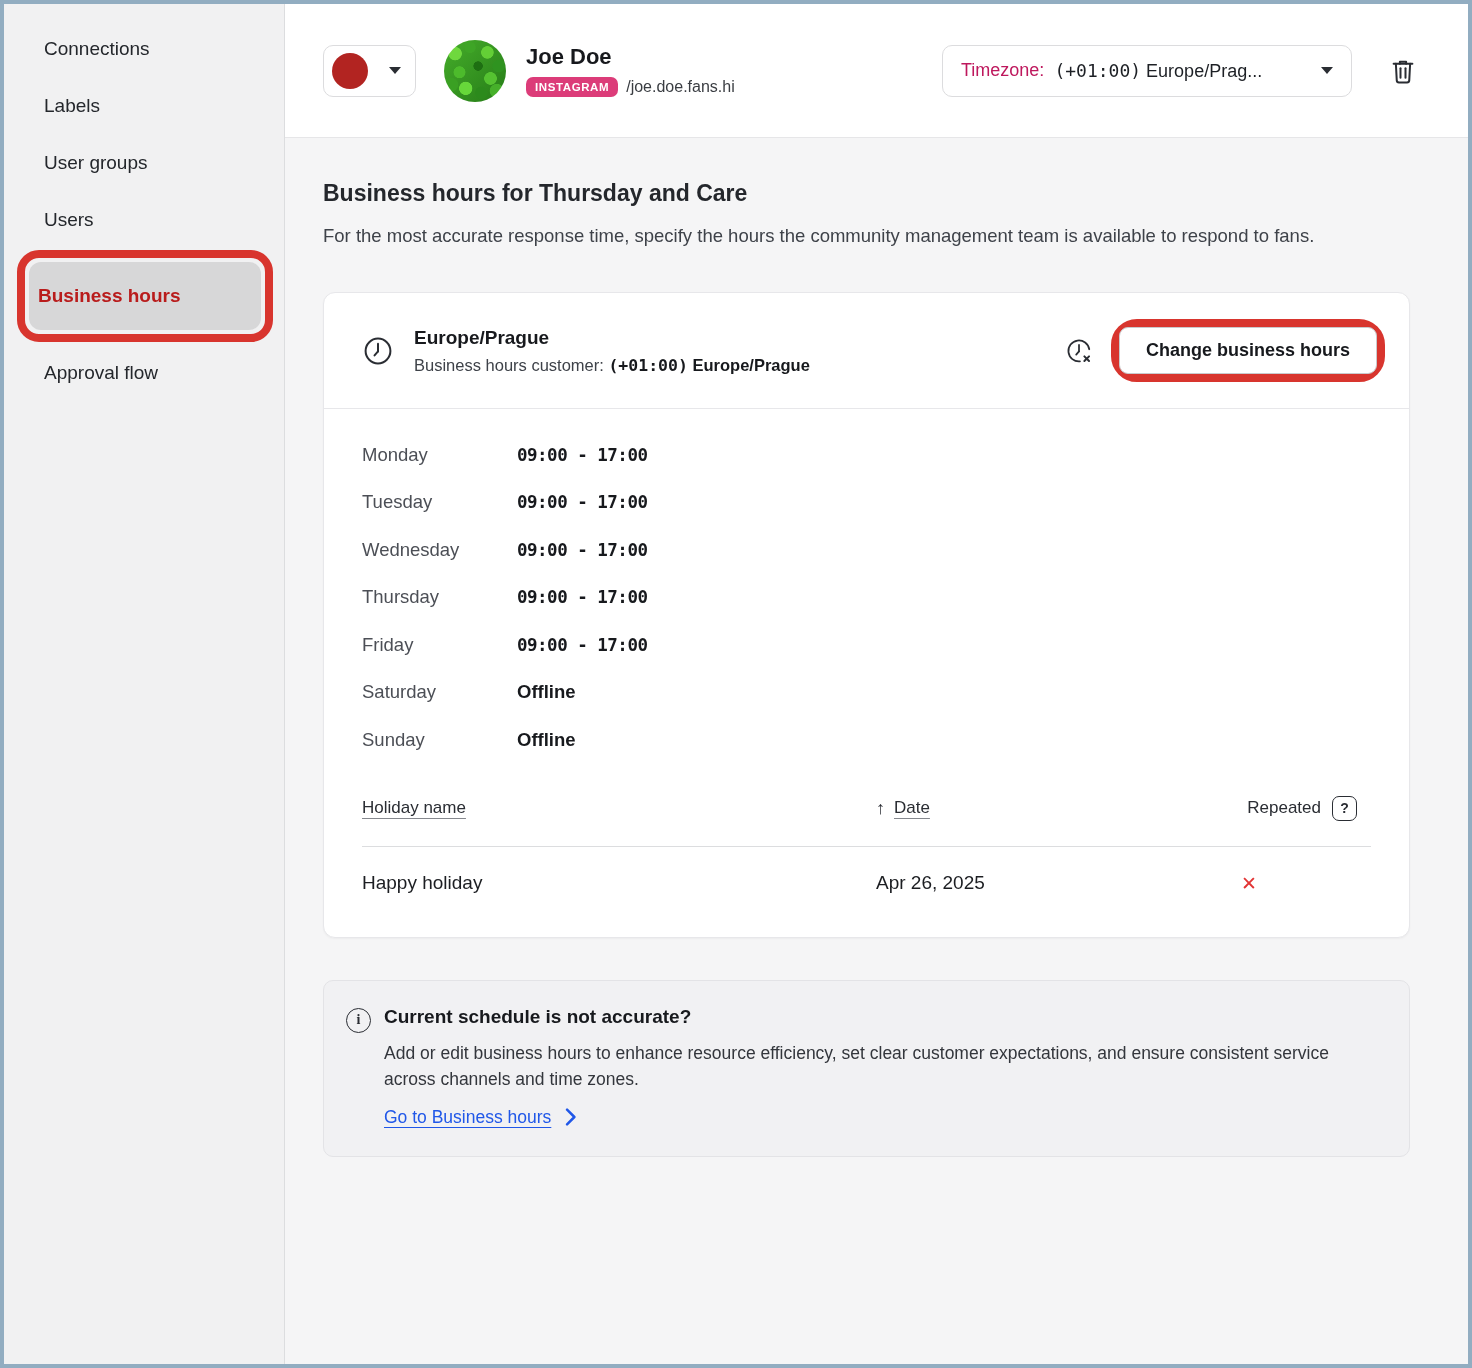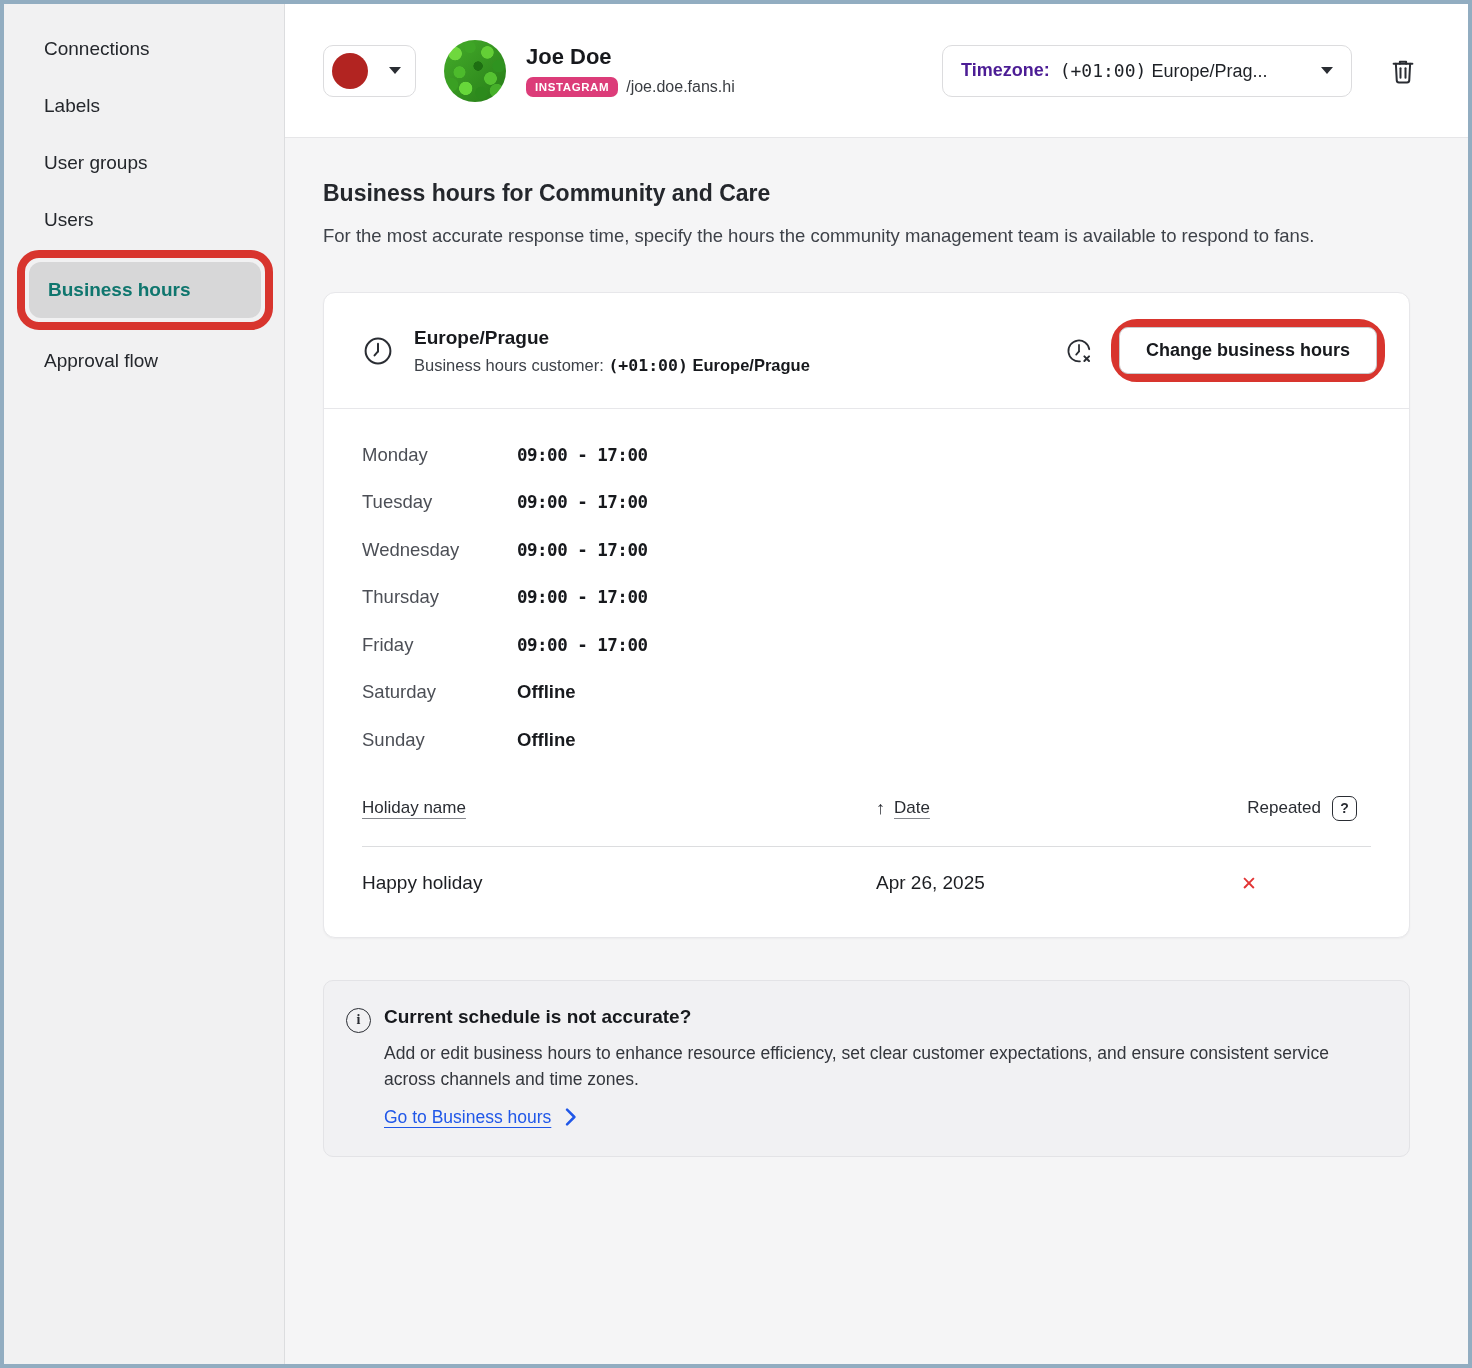--- a/index.html
+++ b/index.html
@@ -5,21 +5,21 @@
   * { margin:0; padding:0; box-sizing:border-box; }
   html,body { width:1472px; height:1368px; }
   body { font-family:"Liberation Sans", sans-serif; color:#1d2025; }
 
   .frame { width:1472px; height:1368px; border:4px solid #92adc1; display:flex; background:#f5f5f6; overflow:hidden; }
 
   
   .sidebar { width:281px; background:#f1f1f2; border-right:1px solid #dcdddf; padding-top:16px; flex:none; }
   .nav-item { height:57px; display:flex; align-items:center; padding-left:40px; font-size:19px; color:#24272c; cursor:pointer; }
   .nav-active-ring { margin:2px 11px 2px 13px; border:8px solid #d8352e; border-radius:22px; padding:4px; }
-  .nav-item.active { height:56px; background:#d7d7d8; border-radius:12px; padding-left:19px; font-weight:bold; color:#0f766e; }
+  .nav-item.active { height:68px; background:#d7d7d8; border-radius:12px; padding-left:9px; font-weight:bold; color:#b91c1c; }
 
   
   .right-col { flex:1; display:flex; flex-direction:column; min-width:0; }
 
   
   .topbar { height:134px; background:#ffffff; border-bottom:1px solid #e6e6e8; display:flex; align-items:center; padding:0 50px 0 38px; flex:none; }
   .account-switcher { width:93px; height:52px; background:#fff; border:1px solid #dcdcde; border-radius:10px; display:flex; align-items:center; justify-content:space-between; padding:0 14px 0 8px; cursor:pointer; }
   .red-dot { width:36px; height:36px; border-radius:50%; background:#b22421; }
   .caret { width:0; height:0; border-left:6px solid transparent; border-right:6px solid transparent; border-top:7px solid #2a2d33; }
   .avatar { width:62px; height:62px; border-radius:50%; margin-left:28px; flex:none;
@@ -36,21 +36,21 @@
       radial-gradient(circle at 60% 85%, #2c8a1c 0 9%, transparent 10%),
       radial-gradient(circle at 12% 72%, #3aa023 0 9%, transparent 10%),
       radial-gradient(circle at 85% 82%, #46b02a 0 9%, transparent 10%),
       linear-gradient(135deg, #45ad2a, #267c18); }
   .id-block { margin-left:20px; }
   .profile-name { font-size:22px; font-weight:bold; color:#17191d; }
   .id-row { display:flex; align-items:center; margin-top:7px; }
   .net-badge { background:#dc3c79; color:#fff; font-size:11.5px; font-weight:bold; letter-spacing:.6px; padding:4px 9px; border-radius:7px; }
   .handle { font-size:16px; color:#3a3d42; margin-left:8px; }
   .tz-select { margin-left:auto; width:410px; height:52px; background:#fff; border:1px solid #dcdcde; border-radius:10px; display:flex; align-items:center; padding:0 18px; cursor:pointer; font-size:18px; }
-  .tz-select .lbl { font-weight:bold; color:#4c1d95; }
+  .tz-select .lbl { font-weight:normal; color:#be185d; }
   .tz-select .val { margin-left:10px; color:#1d2025; white-space:nowrap; overflow:hidden; }
   .mono { font-family:"DejaVu Sans Mono", monospace; }
   .tz-select .caret { margin-left:auto; }
   .trash-btn { margin-left:36px; background:none; border:none; cursor:pointer; display:flex; }
 
   
   .main { flex:1; background:#f5f5f6; padding:42px 58px 0 38px; overflow:hidden; }
   .page-title { font-size:23px; font-weight:600; color:#24272c; }
   .page-desc { margin-top:15px; font-size:18.5px; line-height:28px; color:#3e4249; max-width:1030px; }
 
@@ -137,21 +137,21 @@
           <path d="M4.5 6.2h15"></path>
           <path d="M9.5 6.2V4.6h5v1.6"></path>
           <path d="M6.3 6.2l.7 13.3c.05.9.8 1.6 1.7 1.6h6.6c.9 0 1.65-.7 1.7-1.6l.7-13.3"></path>
           <path d="M10 9.8v7.6"></path>
           <path d="M14 9.8v7.6"></path>
         </svg>
       </button>
     </header>
 
     <main class="main">
-      <h1 class="page-title">Business hours for Community and Care</h1>
+      <h1 class="page-title">Business hours for Thursday and Care</h1>
       <p class="page-desc">For the most accurate response time, specify the hours the community management team is available to respond to fans.</p>
 
       <section class="card">
         <div class="card-head">
           <svg class="clock-ic" width="32" height="32" viewBox="0 0 24 24" fill="none" stroke="#2a2d33" stroke-width="1.5" stroke-linecap="round">
             <circle cx="12" cy="12" r="9.3"></circle>
             <path d="M12 6.6V12.3"></path>
             <path d="M12 12.3l-2.6 3"></path>
           </svg>
           <div>

